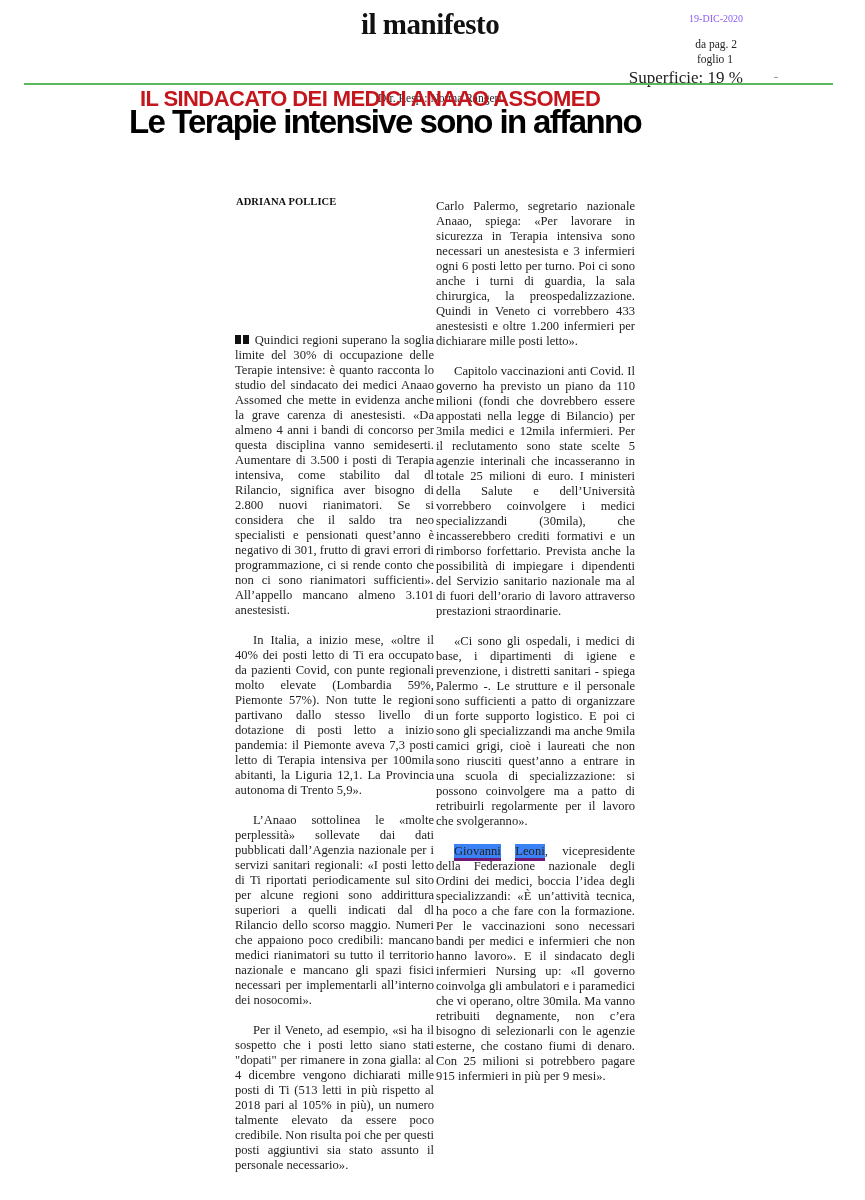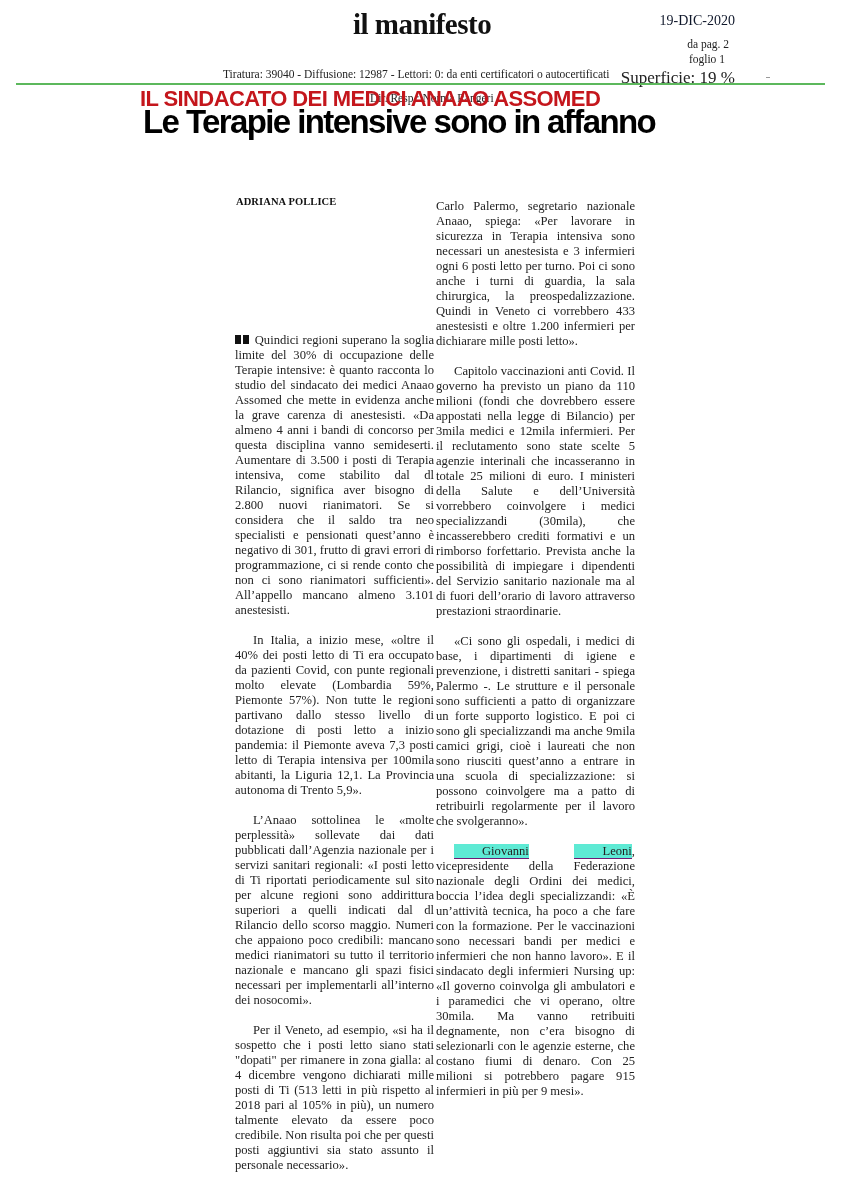--- a/index.html
+++ b/index.html
@@ -1,51 +1,50 @@
 <!DOCTYPE html>
 <html><head>
 <meta charset="utf-8">
 <style>
   html, body { margin: 0; padding: 0; background: #ffffff; }
   body { width: 865px; height: 1200px; position: relative; overflow: hidden; font-family: "Liberation Serif", serif; color: #1a1a1a; }
 
-  .masthead { position: absolute; left: 8px; top: 0; width: 779px; height: 90px; }
+  .masthead { position: absolute; left: 16px; top: 0; width: 779px; height: 90px; }
   .logo { position: absolute; left: 345px; top: 8px; font-family: "Liberation Serif", serif; font-weight: bold; font-size: 29px; letter-spacing: -0.5px; color: #111; }
   .dir { position: absolute; left: 362px; top: 52px; font-size: 11.5px; color: #222; margin-top: 40px; }
   .tiratura { position: absolute; left: 215px; top: 68px; font-size: 11.5px; color: #222; }
-  .date { position: absolute; right: 52px; top: 13px; font-size: 14px; color: #0f172a; }
+  .date { position: absolute; right: 52px; top: 13px; font-size: 10px; color: #8b5cf6; }
   .dapag { position: absolute; right: 58px; top: 38px; font-size: 11.5px; color: #222; }
   .foglio { position: absolute; right: 62px; top: 53px; font-size: 11.5px; color: #222; }
   .superficie { position: absolute; right: 52px; top: 68px; font-size: 17px; color: #222; }
   .tick { position: absolute; left: 758px; top: 77px; width: 4px; height: 1px; background: #999; }
   .rule { position: absolute; left: 8px; top: 83px; width: 809px; height: 2px; background: #5cb85c; }
 
   .kicker { position: absolute; left: 140px; top: 86px; font-family: "Liberation Sans", sans-serif; font-weight: bold; font-size: 22px; color: #c4161c; letter-spacing: -0.6px; }
-  .headline { position: absolute; left: 143px; top: 104px; font-family: "Liberation Sans", sans-serif; font-weight: bold; font-size: 33px; line-height: 36px; color: #000; letter-spacing: -1.6px; text-align: right; }
+  .headline { position: absolute; left: 129px; top: 104px; font-family: "Liberation Sans", sans-serif; font-weight: bold; font-size: 33px; line-height: 36px; color: #000; letter-spacing: -1.6px; text-align: right; }
 
   .sidebar { position: absolute; left: 236px; top: 180px; width: 195px; }
   .sub { font-family: "Liberation Sans", sans-serif; font-weight: bold; font-size: 16.5px; line-height: 21.5px; color: #111; letter-spacing: -0.3px; }
   .sub .red { color: #c4161c; }
   .byline { font-family: "Liberation Serif", serif; font-weight: bold; font-size: 10.5px; margin-top: 16px; letter-spacing: 0.1px; color: #111; }
 
   .col { position: absolute; width: 199px; font-family: "Liberation Serif", serif; font-size: 12.6px; line-height: 15px; text-align: justify; hyphens: manual; color: #222; }
   .col1 { left: 235px; top: 318px; }
   .col2 { left: 436px; top: 184px; }
   .col p { margin: 15px 0 4px 0; text-indent: 18px; }
   .col p.first { text-indent: 0; }
   .bullet { display: inline-block; width: 6px; height: 9px; background: #111; margin-right: 2px; }
-  .hl { background: #5eead4; border-bottom: 1px solid #701a75; padding-left: 28px; }
+  .hl { background: #3b82f6; border-bottom: 3px solid #701a75; }
 </style>
 </head>
 <body>
 
 <div class="masthead">
   <div class="logo">il manifesto</div>
   <div class="dir">Dir. Resp.:  Norma Rangeri</div>
-  <div class="tiratura">Tiratura: 39040 - Diffusione: 12987 - Lettori: 0: da enti certificatori o autocertificati</div>
   <div class="date">19-DIC-2020</div>
   <div class="dapag">da pag.  2</div>
   <div class="foglio">foglio 1</div>
   <div class="tick"></div>
   <div class="superficie">Superficie: 19 %</div>
   <div class="rule"></div>
 </div>
 
 <div class="kicker">IL SINDACATO DEI MEDICI ANAAO ASSOMED</div>
 <div class="headline">

